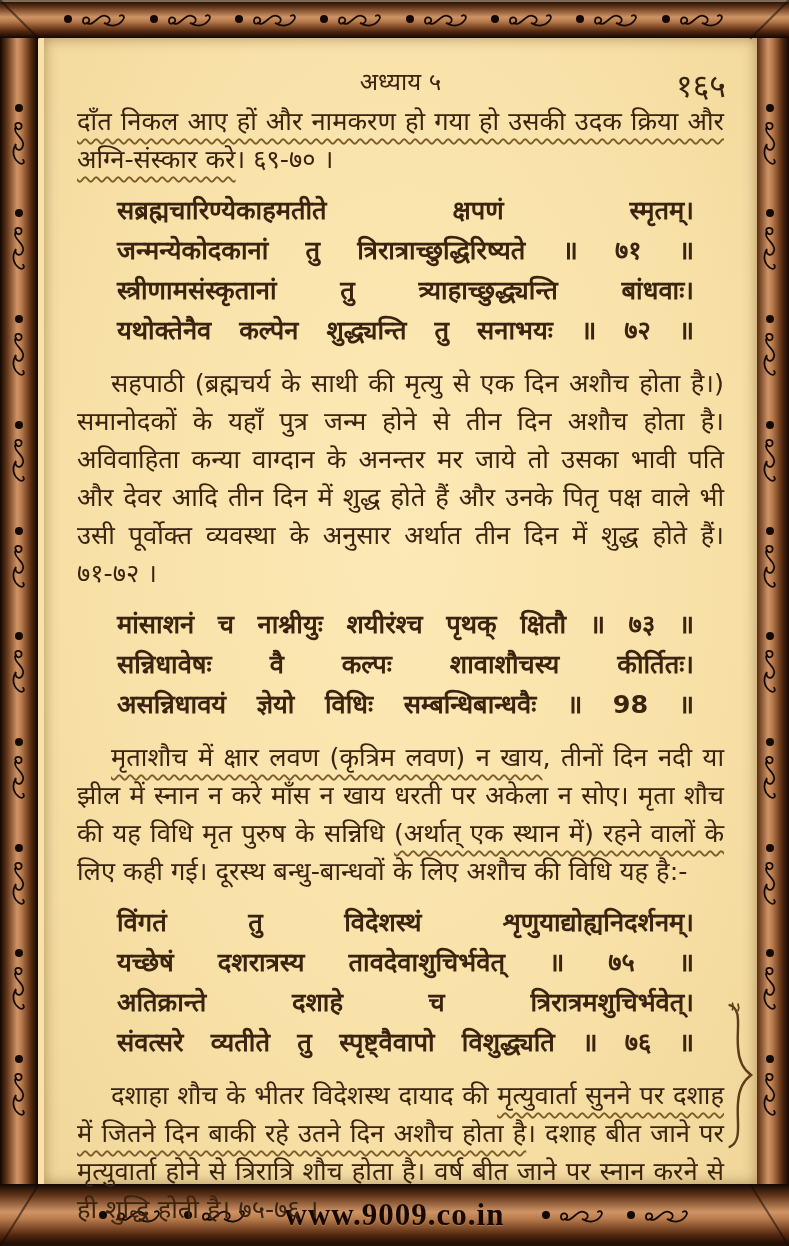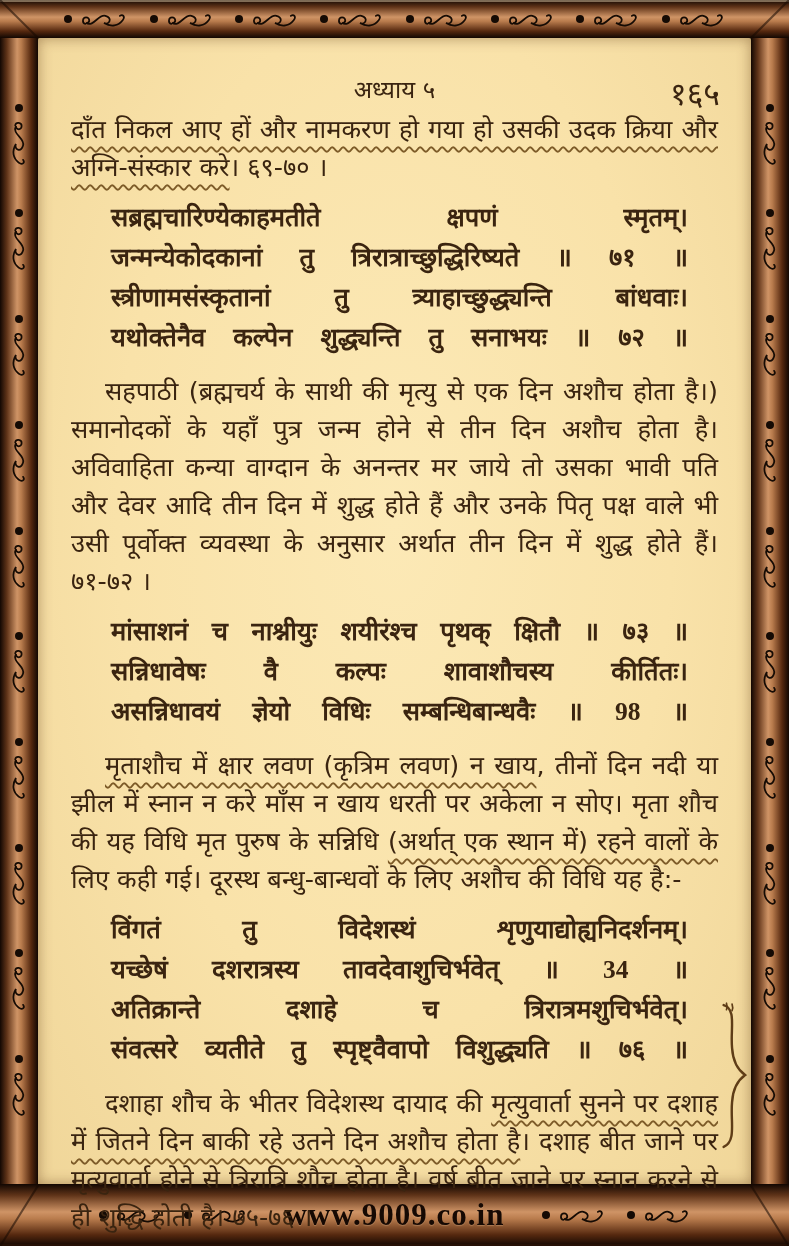--- a/index.html
+++ b/index.html
@@ -31,41 +31,41 @@
   .m-br{width:74px;height:2px;right:-18px;bottom:29px;transform:rotate(58deg);}
 
   .watermark{
     font-family:"Liberation Serif",serif;font-weight:700;font-size:31px;
     color:#160903;letter-spacing:1px;margin:0 12px;
     text-shadow:0 1px 1px rgba(250,220,180,.25);
   }
 
   
   .page{
-    position:absolute;left:38px;top:38px;width:713px;height:1146px;
+    position:absolute;left:44px;top:38px;width:713px;height:1146px;
     background:radial-gradient(ellipse at 50% 42%,#FCE9B6 0%,#F9E2A9 55%,#F0d699 100%);
     box-shadow:inset 0 0 14px rgba(90,50,18,.45);
-    box-sizing:border-box;padding:8px 17px;color:#3A2410;
+    box-sizing:border-box;padding:0 17px;color:#3A2410;
   }
   .page-header{position:relative;height:32px;margin-top:26px;font-size:24px;}
   .chapter{position:absolute;left:0;right:0;text-align:center;}
   .pageno{position:absolute;right:14px;top:-1px;font-size:32px;font-family:Liberation Serif, serif;}
 
   .para{font-size:25.5px;line-height:38px;text-align:justify;margin:6px 16px;}
   .indent{text-indent:34px;}
   .u{
     text-decoration:underline;text-decoration-style:wavy;
     text-decoration-color:#7d5b28;text-decoration-thickness:1.5px;
     text-underline-offset:8px;
   }
   .verse-block{margin:12px 0 14px;}
   .verse-line{
     font-size:25.5px;font-weight:700;line-height:40px;
     padding-left:56px;padding-right:46px;
-    text-align:justify;text-align-last:justify;font-family:Liberation Serif, serif;
+    text-align:justify;text-align-last:justify;
   }
   .brace-note{position:absolute;right:4px;top:962px;}
 </style>
 </head>
 <body>
 
 <svg width="0" height="0" style="position:absolute">
   <defs>
     <g id="swash">
       <path d="M6 17 C1 16 2 8 7 8 C13 8 13 16 7 16 C18 22 24 3 34 6 C44 9 40 19 32 16 C42 22 52 20 58 12 C62 7 58 3 54 6" fill="none" stroke="#150b04" stroke-width="2.4" stroke-linecap="round"></path>
@@ -342,21 +342,21 @@
     <div class="verse-block">
       <div class="verse-line">मांसाशनं च नाश्नीयुः शयीरंश्च पृथक् क्षितौ ॥ ७३ ॥</div>
       <div class="verse-line">सन्निधावेषः वै कल्पः शावाशौचस्य कीर्तितः।</div>
       <div class="verse-line">असन्निधावयं ज्ञेयो विधिः सम्बन्धिबान्धवैः ॥ 98 ॥</div>
     </div>
 
     <p class="para indent"><span class="u">मृताशौच में क्षार लवण (कृत्रिम लवण) न खाय</span><span>, तीनों दिन नदी या झील में स्नान न करे माँस न खाय धरती पर अकेला न सोए। मृता शौच की यह विधि मृत पुरुष के सन्निधि </span><span class="u">(अर्थात् एक स्थान में) रहने वालों के</span><span> लिए कही गई। दूरस्थ बन्धु-बान्धवों के लिए अशौच की विधि यह है:-</span></p>
 
     <div class="verse-block">
       <div class="verse-line">विंगतं तु विदेशस्थं शृणुयाद्योह्यनिदर्शनम्।</div>
-      <div class="verse-line">यच्छेषं दशरात्रस्य तावदेवाशुचिर्भवेत् ॥ 34 ॥</div>
+      <div class="verse-line">यच्छेषं दशरात्रस्य तावदेवाशुचिर्भवेत् ॥ ७५ ॥</div>
       <div class="verse-line">अतिक्रान्ते दशाहे च त्रिरात्रमशुचिर्भवेत्।</div>
       <div class="verse-line">संवत्सरे व्यतीते तु स्पृष्ट्वैवापो विशुद्ध्यति ॥ ७६ ॥</div>
     </div>
 
     <p class="para indent"><span>दशाहा शौच के भीतर विदेशस्थ दायाद की </span><span class="u">मृत्युवार्ता सुनने पर दशाह में जितने दिन बाकी रहे उतने दिन अशौच होता है</span><span>। दशाह बीत जाने पर मृत्युवार्ता होने से त्रिरात्रि शौच होता है। वर्ष बीत जाने पर स्नान करने से ही शुद्धि होती है। ७५-७६ ।</span></p>
 
     <div class="brace-note">
       <svg width="28" height="152" viewBox="0 0 30 160">
         <path d="M5 4 C19 8 12 30 14 50 C15 66 21 74 28 79 C21 84 15 92 14 108 C12 128 19 150 5 156" fill="none" stroke="#5f3d17" stroke-width="2.6" stroke-linecap="round"></path>
         <path d="M8 2 C9 5 9 7 8 9 M14 3 C15 6 15 8 14 10" fill="none" stroke="#5f3d17" stroke-width="1.8" stroke-linecap="round"></path>

